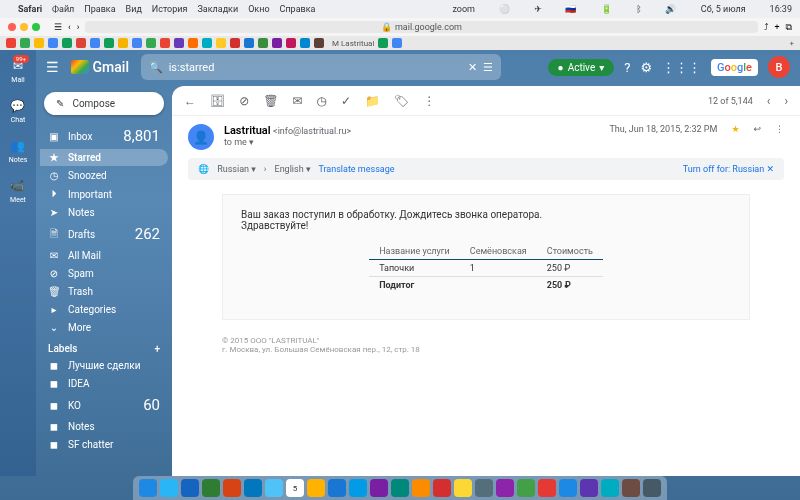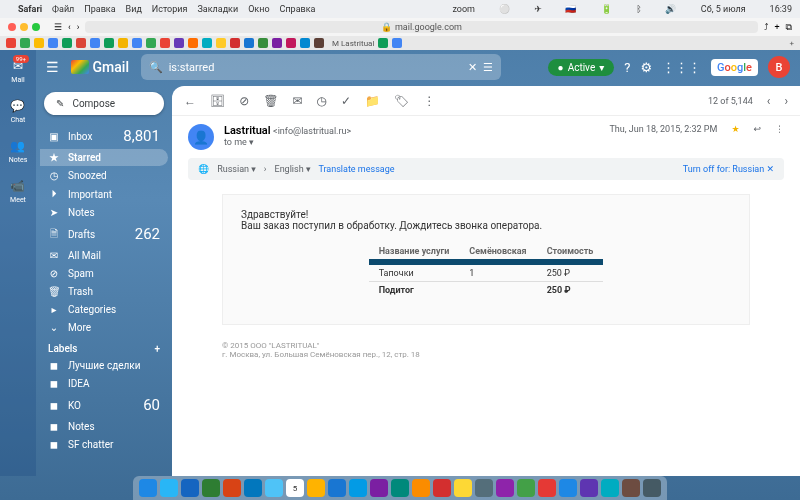--- a/index.html
+++ b/index.html
@@ -51,21 +51,21 @@
 .sender-name{font-weight:600;font-size:11px}
 .sender-email{color:#5f6368;font-size:9px}
 .email-meta{text-align:right;font-size:9px;color:#5f6368;display:flex;align-items:center;gap:14px}
 .translate-bar{margin:0 16px;padding:6px 10px;background:#f1f3f4;border-radius:4px;display:flex;align-items:center;gap:8px;font-size:9px;color:#5f6368}
 .translate-bar .link{color:#1a73e8;cursor:pointer}
 .translate-bar .right{margin-left:auto}
 .email-body{padding:14px 50px;font-size:10px;color:#333}
 .body-box{background:#fafafa;border:1px solid #eee;padding:14px 18px}
 .order-table{margin:12px auto;border-collapse:collapse;font-size:9px}
 .order-table th,.order-table td{padding:3px 10px;text-align:left}
-.order-table th{color:#666;font-weight:700;border-bottom:6px solid #0c4a6e}
+.order-table th{color:#666;font-weight:400;border-bottom:1px solid #0c4a6e}
 .order-table tr.total td{border-top:1px solid #ddd;font-weight:700}
 .support-link{color:#1a73e8}
 .footer-txt{font-size:8px;color:#999;margin-top:10px;padding-top:6px}
 .dock{position:absolute;bottom:0;left:50%;transform:translateX(-50%);height:24px;display:flex;align-items:center;gap:3px;background:rgba(255,255,255,0.3);border-radius:6px 6px 0 0;padding:2px 6px}
 .dock-icon{width:18px;height:18px;border-radius:4px;flex-shrink:0}
 </style>
 </head>
 <body>
 
 <div class="menubar">
@@ -298,22 +298,22 @@
           <span>🌐</span>
           <span><span>Russian</span> ▾</span>
           <span>›</span>
           <span><span>English</span> ▾</span>
           <span class="link">Translate message</span>
           <span class="right link"><span>Turn off for: Russian</span> ✕</span>
         </div>
 
         <div class="email-body">
           <div class="body-box">
+            <div>Ваш заказ поступил в обработку. Дождитесь звонка оператора.</div>
             <div>Здравствуйте!</div>
-            <div>Ваш заказ поступил в обработку. Дождитесь звонка оператора.</div>
             <table class="order-table">
               <tbody>
                   <tr>
                     <th>Название услуги</th>
                     <th>Семёновская</th>
                     <th>Стоимость</th>
                   </tr>
               <tr>
                     <td>Тапочки</td>
                     <td>1</td>

